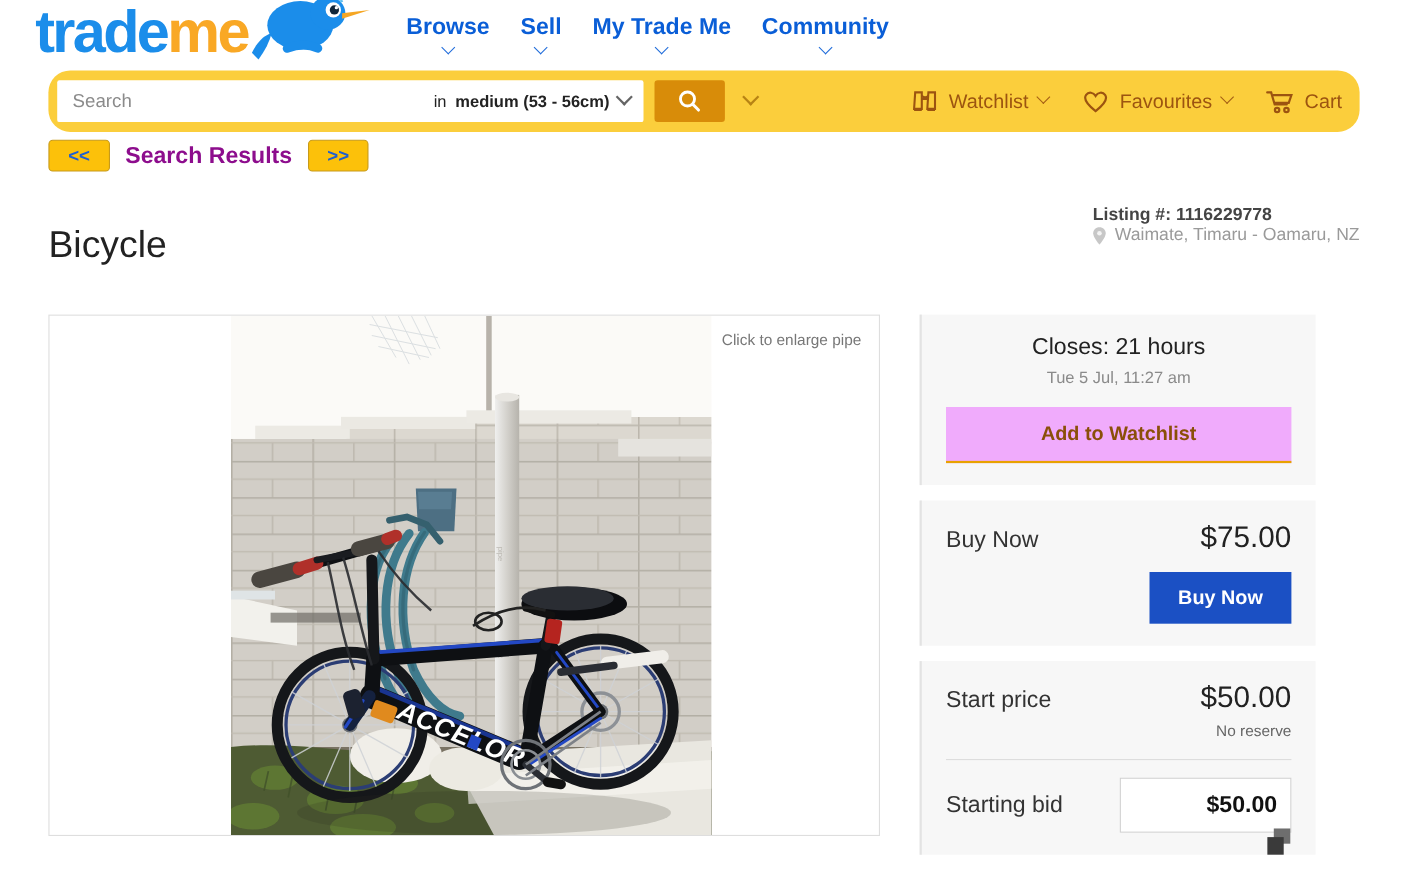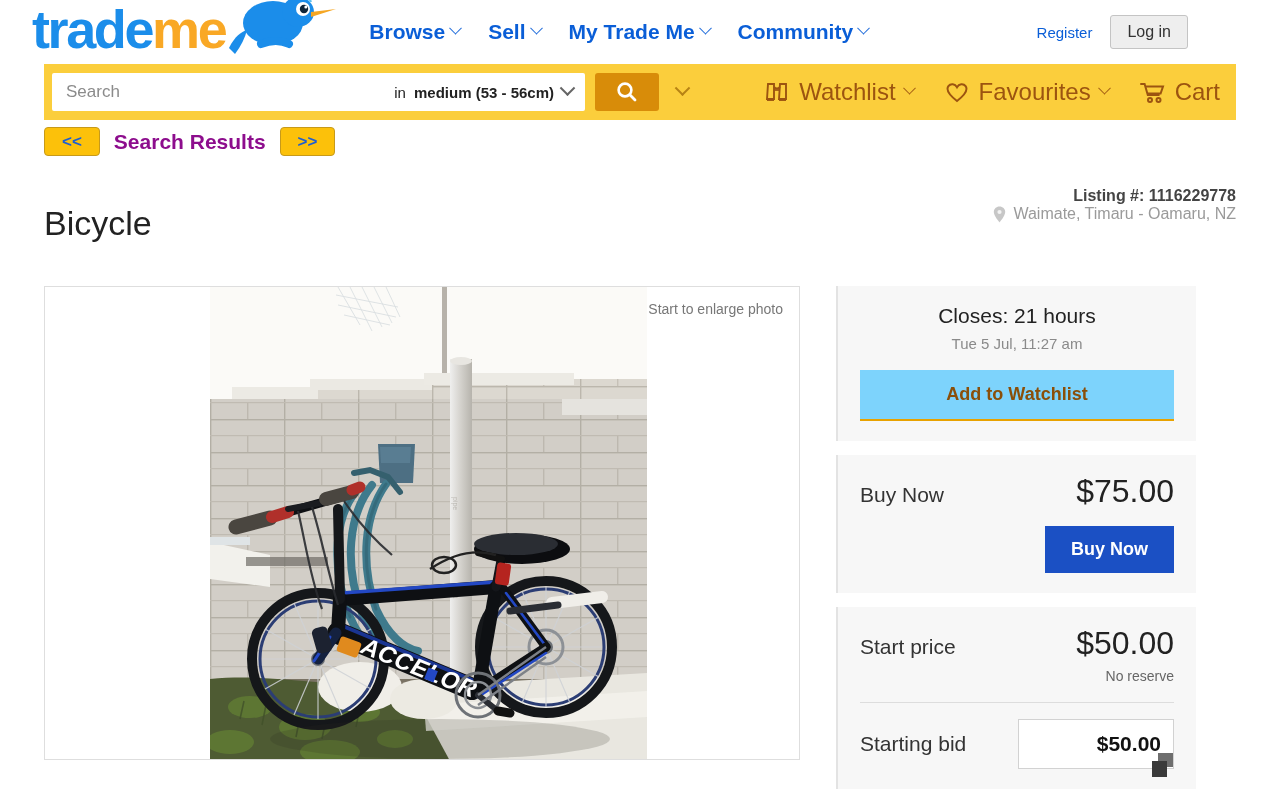--- a/index.html
+++ b/index.html
@@ -52,20 +52,21 @@
   }
   .nav-item {
     color: #0a5ed7;
     font-size: 21px;
     font-weight: 700;
     display: flex;
     align-items: center;
     gap: 6px;
     cursor: pointer;
     white-space: nowrap;
+    flex-direction: column;
   }
   .caret {
     display: inline-block;
     width: 11px; height: 11px;
     border-right: 2px solid currentColor;
     border-bottom: 2px solid currentColor;
     transform: rotate(45deg) translate(-3px,-3px);
     opacity: .9;
   }
   .caret.small {
@@ -97,20 +98,21 @@
   }
 
   
   .searchbar {
     margin: 0 44px 0 44px;
     background: #fbce3c;
     height: 56px;
     display: flex;
     align-items: center;
     padding: 0 10px 0 8px;
+    border-radius: 20px;
   }
   .search-field {
     background: #fff;
     height: 38px;
     flex: 0 0 533px;
     display: flex;
     align-items: center;
     border-radius: 2px;
     padding: 0 12px 0 14px;
   }
@@ -150,21 +152,21 @@
     align-items: center;
     gap: 30px;
     margin-left: auto;
     margin-right: 6px;
   }
   .util-item {
     display: flex;
     align-items: center;
     gap: 9px;
     color: #9c5410;
-    font-size: 24px;
+    font-size: 18px;
     cursor: pointer;
     white-space: nowrap;
   }
   .util-item .caret { width: 9px; height: 9px; border-width: 1.7px; }
 
   
   .content { padding: 0 44px; }
   .breadcrumb {
     margin-top: 18px;
     font-size: 14px;
@@ -204,21 +206,20 @@
     align-items: flex-start;
   }
   .listing-title {
     font-size: 34px;
     color: #222;
     font-weight: 400;
     line-height: 36px;
   }
   .listing-meta {
     margin-left: auto;
-    text-align: right;
     padding-top: 5px;
   }
   .listing-id {
     font-size: 16px;
     color: #444;
     font-weight: 700;
   }
   .listing-loc {
     margin-top: 0;
     font-size: 16px;
@@ -277,38 +278,38 @@
   }
   .closes-sub {
     text-align: center;
     font-size: 15px;
     color: #8a8a8a;
     margin-top: 7px;
   }
   .watchlist-btn {
     margin-top: 18px;
     width: 100%;
-    background: #7dd3fc;
+    background: #f0abfc;
     border: none;
     border-bottom: 2px solid #e8a200;
     color: #8a4f09;
     font-size: 18px;
     font-weight: 700;
     padding: 14px 0;
     cursor: pointer;
     font-family: "Liberation Sans", sans-serif;
   }
 
   .price-row {
     display: flex;
     align-items: baseline;
     justify-content: space-between;
   }
   .price-label { font-size: 21px; color: #333; }
-  .price-value { font-size: 32px; color: #222; margin-left: 45px; }
+  .price-value { font-size: 27px; color: #222; margin-left: 45px; }
 
   .buynow-btn {
     margin-top: 16px;
     float: right;
     background: #1b50c4;
     border: none;
     color: #fff;
     font-size: 18px;
     font-weight: 700;
     padding: 13px 26px;
@@ -391,24 +392,20 @@
       <div class="nav-item">
         <span>My Trade Me</span>
         <i class="caret small"></i>
       </div>
       <div class="nav-item">
         <span>Community</span>
         <i class="caret small"></i>
       </div>
     </div>
 
-    <div class="auth">
-      <span class="register-link">Register</span>
-      <button class="login-btn">Log in</button>
-    </div>
   </div>
 
   <div class="searchbar">
     <div class="search-field">
       <span class="search-placeholder">Search</span>
       <span class="search-cat">
         <span>in</span>
         <b>medium (53 - 56cm)</b>
         <i class="caret"></i>
       </span>
@@ -475,21 +472,21 @@
             <circle cx="6.5" cy="6" r="2.1" fill="#f3f3f3"></circle>
           </svg>
           <span>Waimate, Timaru - Oamaru, NZ</span>
         </div>
       </div>
     </div>
 
     <div class="body-grid">
 
       <div class="photo-box">
-        <div class="enlarge-note">Start to enlarge photo</div>
+        <div class="enlarge-note">Click to enlarge pipe</div>
         <div class="photo-img">
           <svg width="437" height="474" viewBox="0 0 437 474">
             <defs>
               <linearGradient id="skyg" x1="0" y1="0" x2="0" y2="1">
                 <stop offset="0%" stop-color="#ffffff"></stop>
                 <stop offset="100%" stop-color="#f4f2ee"></stop>
               </linearGradient>
               <linearGradient id="wallg" x1="0" y1="0" x2="0" y2="1">
                 <stop offset="0%" stop-color="#e6e3dc"></stop>
                 <stop offset="100%" stop-color="#cfcbc2"></stop>

